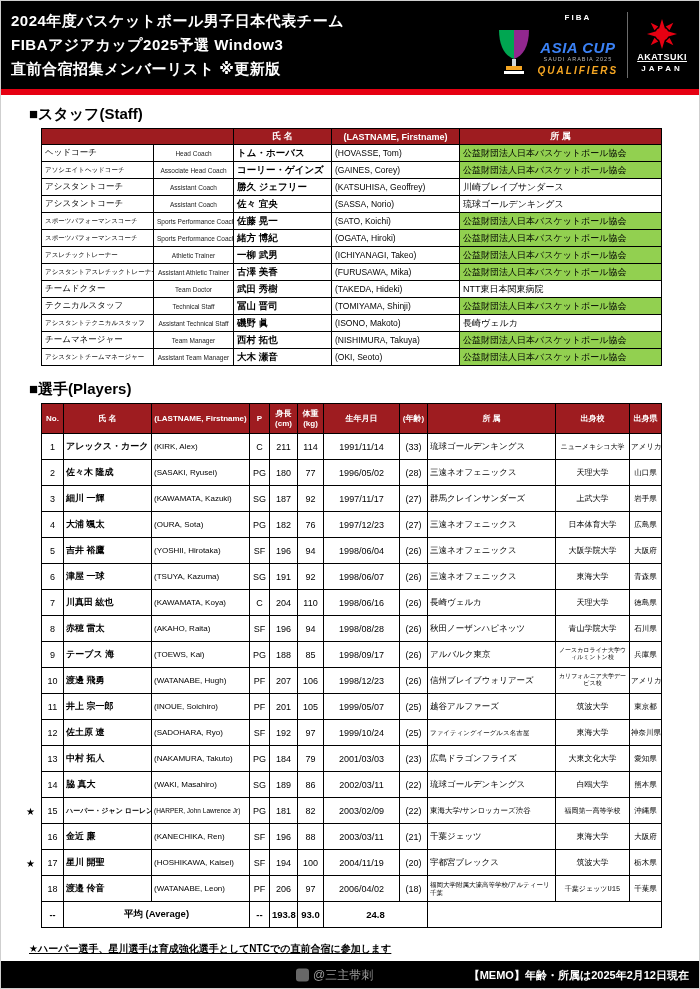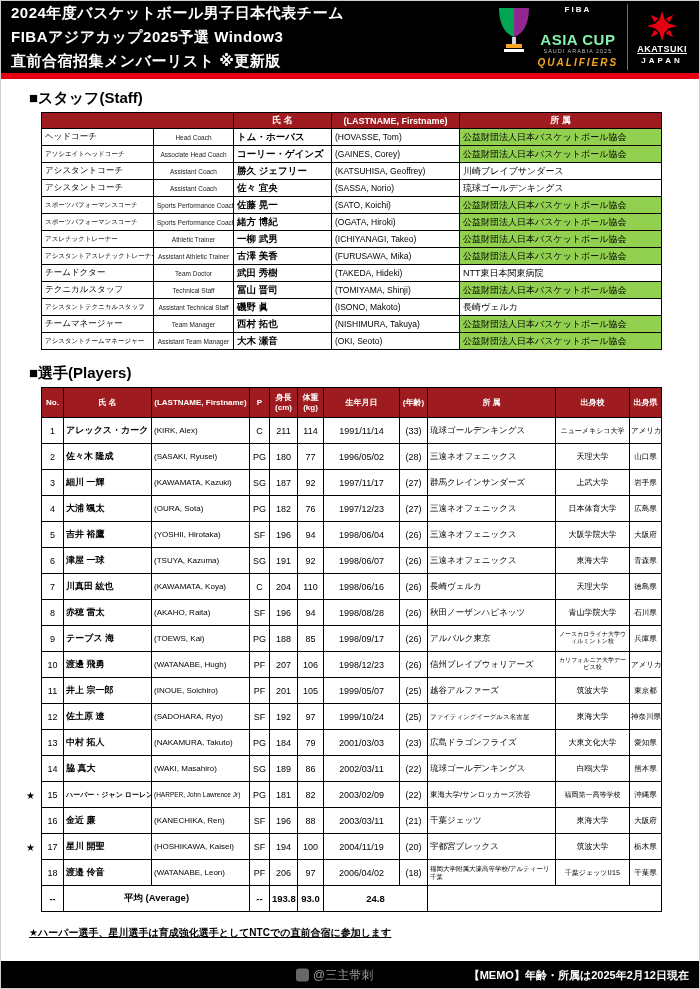--- a/index.html
+++ b/index.html
@@ -1,26 +1,26 @@
 <!DOCTYPE html>
 <html><head>
 <meta charset="utf-8">
 <style>
   html,body{margin:0;padding:0;}
   body{width:700px;height:989px;background:#e9e9e9;font-family:"Liberation Sans","DejaVu Sans",sans-serif;}
   .page{width:700px;height:989px;position:relative;background:#fff;overflow:hidden;border:1px solid #cfcfcf;box-sizing:border-box;}
 
   
-  header.top{height:72px;background:#000;display:flex;align-items:center;justify-content:space-between;padding:0 6px 0 10px;box-sizing:border-box;}
+  header.top{height:88px;background:#000;display:flex;align-items:center;justify-content:space-between;padding:0 6px 0 10px;box-sizing:border-box;}
   .titles{font-size:15px;font-weight:bold;color:#fff;line-height:1.62;letter-spacing:.5px;white-space:nowrap;}
   .logos{display:flex;align-items:center;gap:9px;height:100%;}
-  .fiba-logo{display:flex;align-items:flex-start;gap:6px;}
+  .fiba-logo{display:flex;align-items:flex-end;gap:6px;}
   .fiba-text{display:flex;flex-direction:column;align-items:center;line-height:1;}
   .fiba-name1{color:#fff;font-size:8px;font-weight:bold;letter-spacing:2px;}
-  .fiba-name2{color:#86efac;font-size:15px;font-weight:900;letter-spacing:.5px;margin-top:18px;}
+  .fiba-name2{color:#3b82f6;font-size:15px;font-weight:900;font-style:italic;letter-spacing:.5px;margin-top:18px;}
   .fiba-sub{color:#b9b9b9;font-size:5.5px;letter-spacing:1px;margin-top:2px;}
   .fiba-qual{color:#f5a623;font-size:10px;font-weight:900;font-style:italic;letter-spacing:2px;margin-top:4px;}
   .logo-divider{width:1px;height:66px;background:#6c6c6c;}
   .akatsuki{display:flex;flex-direction:column;align-items:center;gap:2px;padding-right:6px;}
   .akatsuki-name{color:#fff;font-size:9px;font-weight:900;letter-spacing:.5px;text-decoration:underline;}
   .akatsuki-japan{color:#fff;font-size:8px;font-weight:bold;letter-spacing:3px;}
   .red-bar{height:6px;background:#e60012;}
 
   
   main{padding:4px 40px 0;box-sizing:border-box;}

